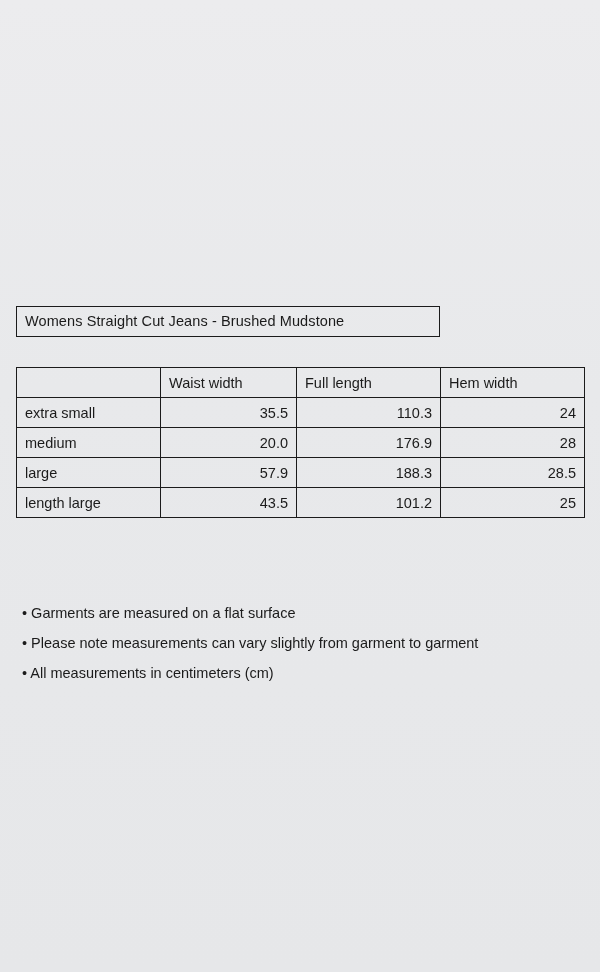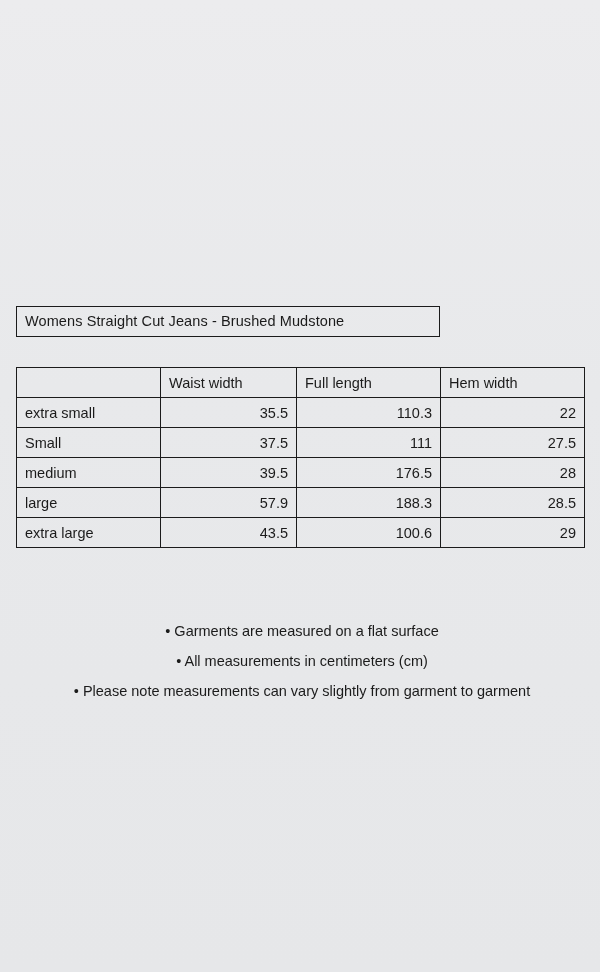--- a/index.html
+++ b/index.html
@@ -70,23 +70,22 @@
     text-align: left;
     margin-top: 19px;
   }
   table.size-table td.num {
     text-align: right;
     padding-left: 36px;
   }
   .notes {
     position: absolute;
     left: 22px;
-    top: 616px;
+    top: 598px;
     width: 560px;
-    text-align: center;
   }
   .notes .note {
     font-size: 14.5px;
     line-height: 30px;
     white-space: nowrap;
   }
 </style>
 </head>
 <body>
 
@@ -109,48 +108,42 @@
         <th>Waist width</th>
         <th>Full length</th>
         <th>Hem width</th>
       </tr>
     </thead>
     <tbody>
       <tr>
         <td class="label">extra small</td>
         <td class="num">35.5</td>
         <td class="num">110.3</td>
-        <td class="num">22</td>
-      </tr>
-      <tr>
-        <td class="label">Small</td>
-        <td class="num">37.5</td>
-        <td class="num">111</td>
-        <td class="num">27.5</td>
+        <td class="num">24</td>
       </tr>
       <tr>
         <td class="label">medium</td>
-        <td class="num">39.5</td>
-        <td class="num">176.5</td>
+        <td class="num">20.0</td>
+        <td class="num">176.9</td>
         <td class="num">28</td>
       </tr>
       <tr>
         <td class="label">large</td>
         <td class="num">57.9</td>
         <td class="num">188.3</td>
         <td class="num">28.5</td>
       </tr>
       <tr>
-        <td class="label">extra large</td>
+        <td class="label">length large</td>
         <td class="num">43.5</td>
-        <td class="num">100.6</td>
-        <td class="num">29</td>
+        <td class="num">101.2</td>
+        <td class="num">25</td>
       </tr>
     </tbody>
   </table>
 
   <div class="notes">
     <div class="note">• Garments are measured on a flat surface</div>
+    <div class="note">• Please note measurements can vary slightly from garment to garment</div>
     <div class="note">• All measurements in centimeters (cm)</div>
-    <div class="note">• Please note measurements can vary slightly from garment to garment</div>
   </div>
 
 </div>
 
 </body></html>

